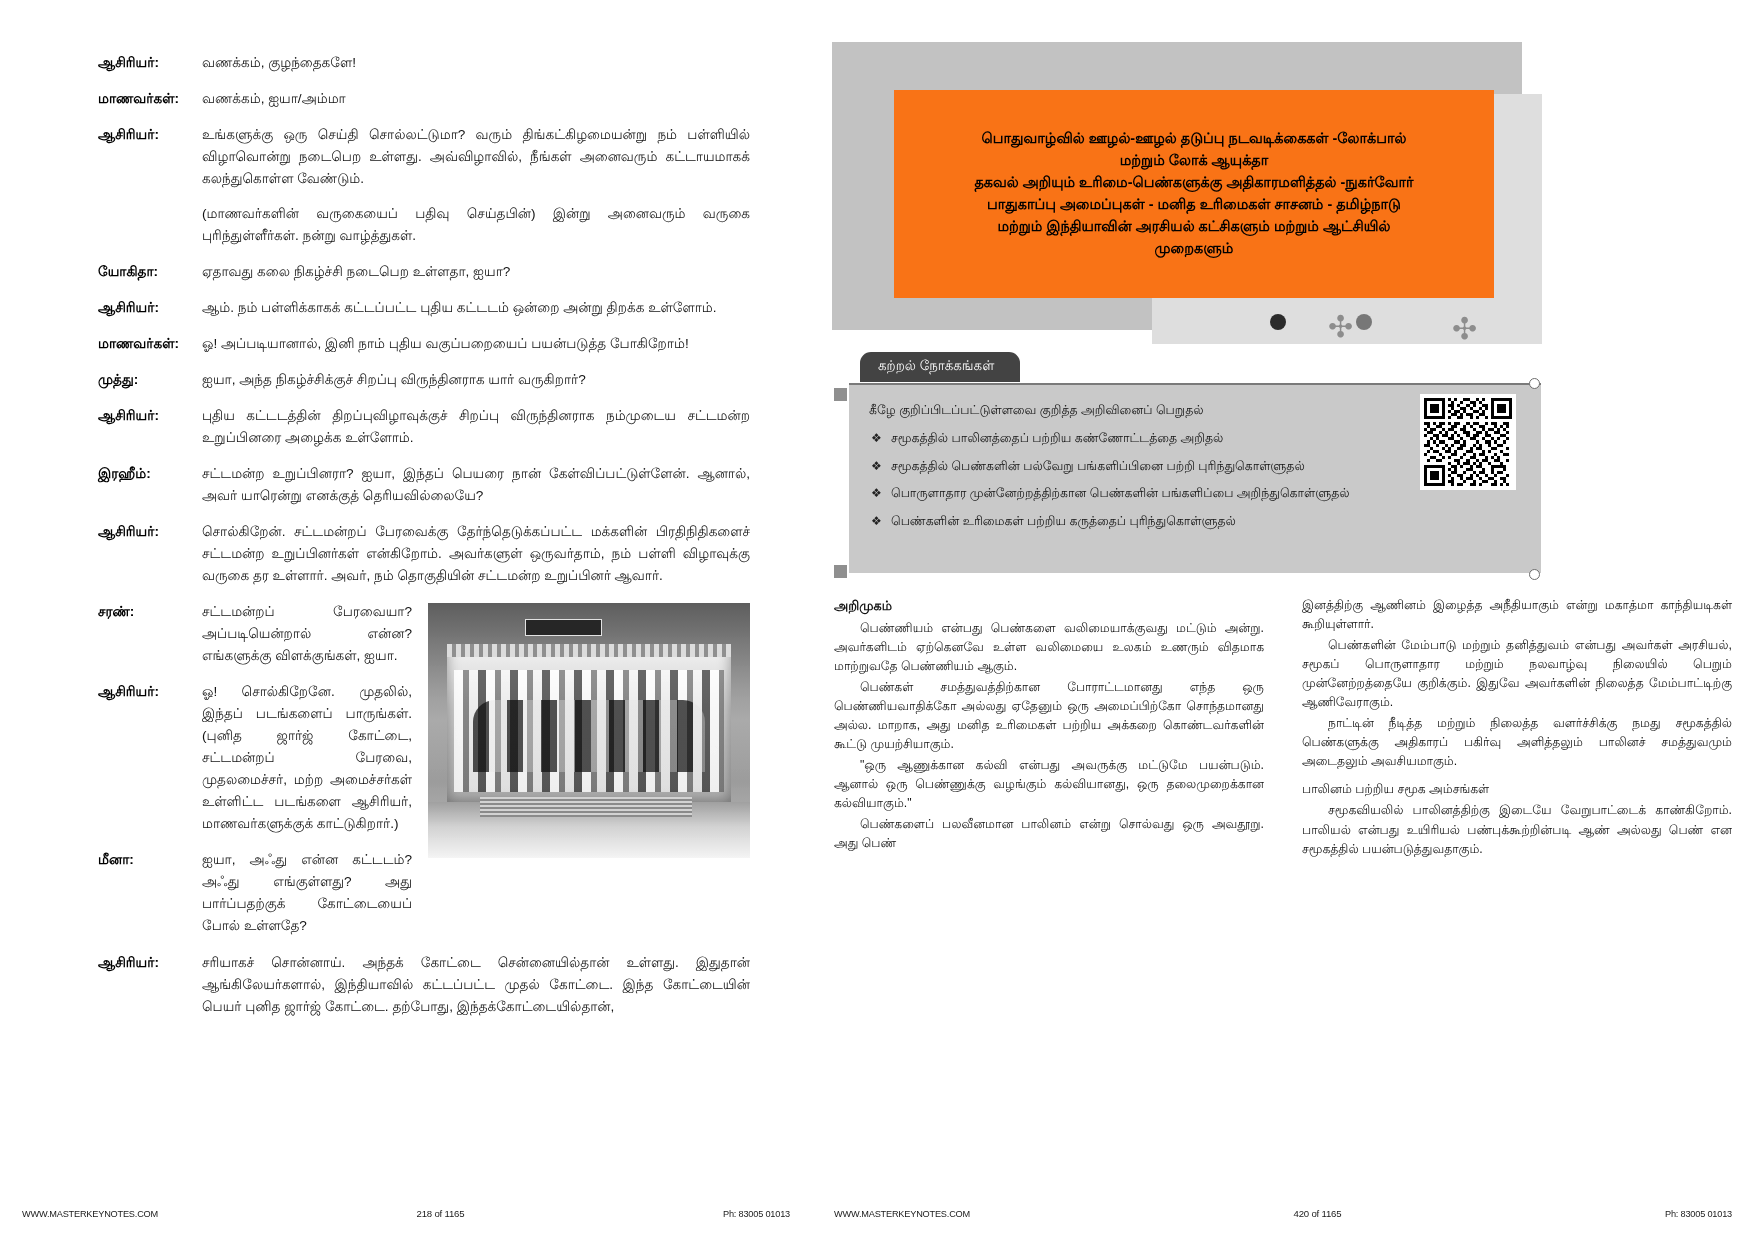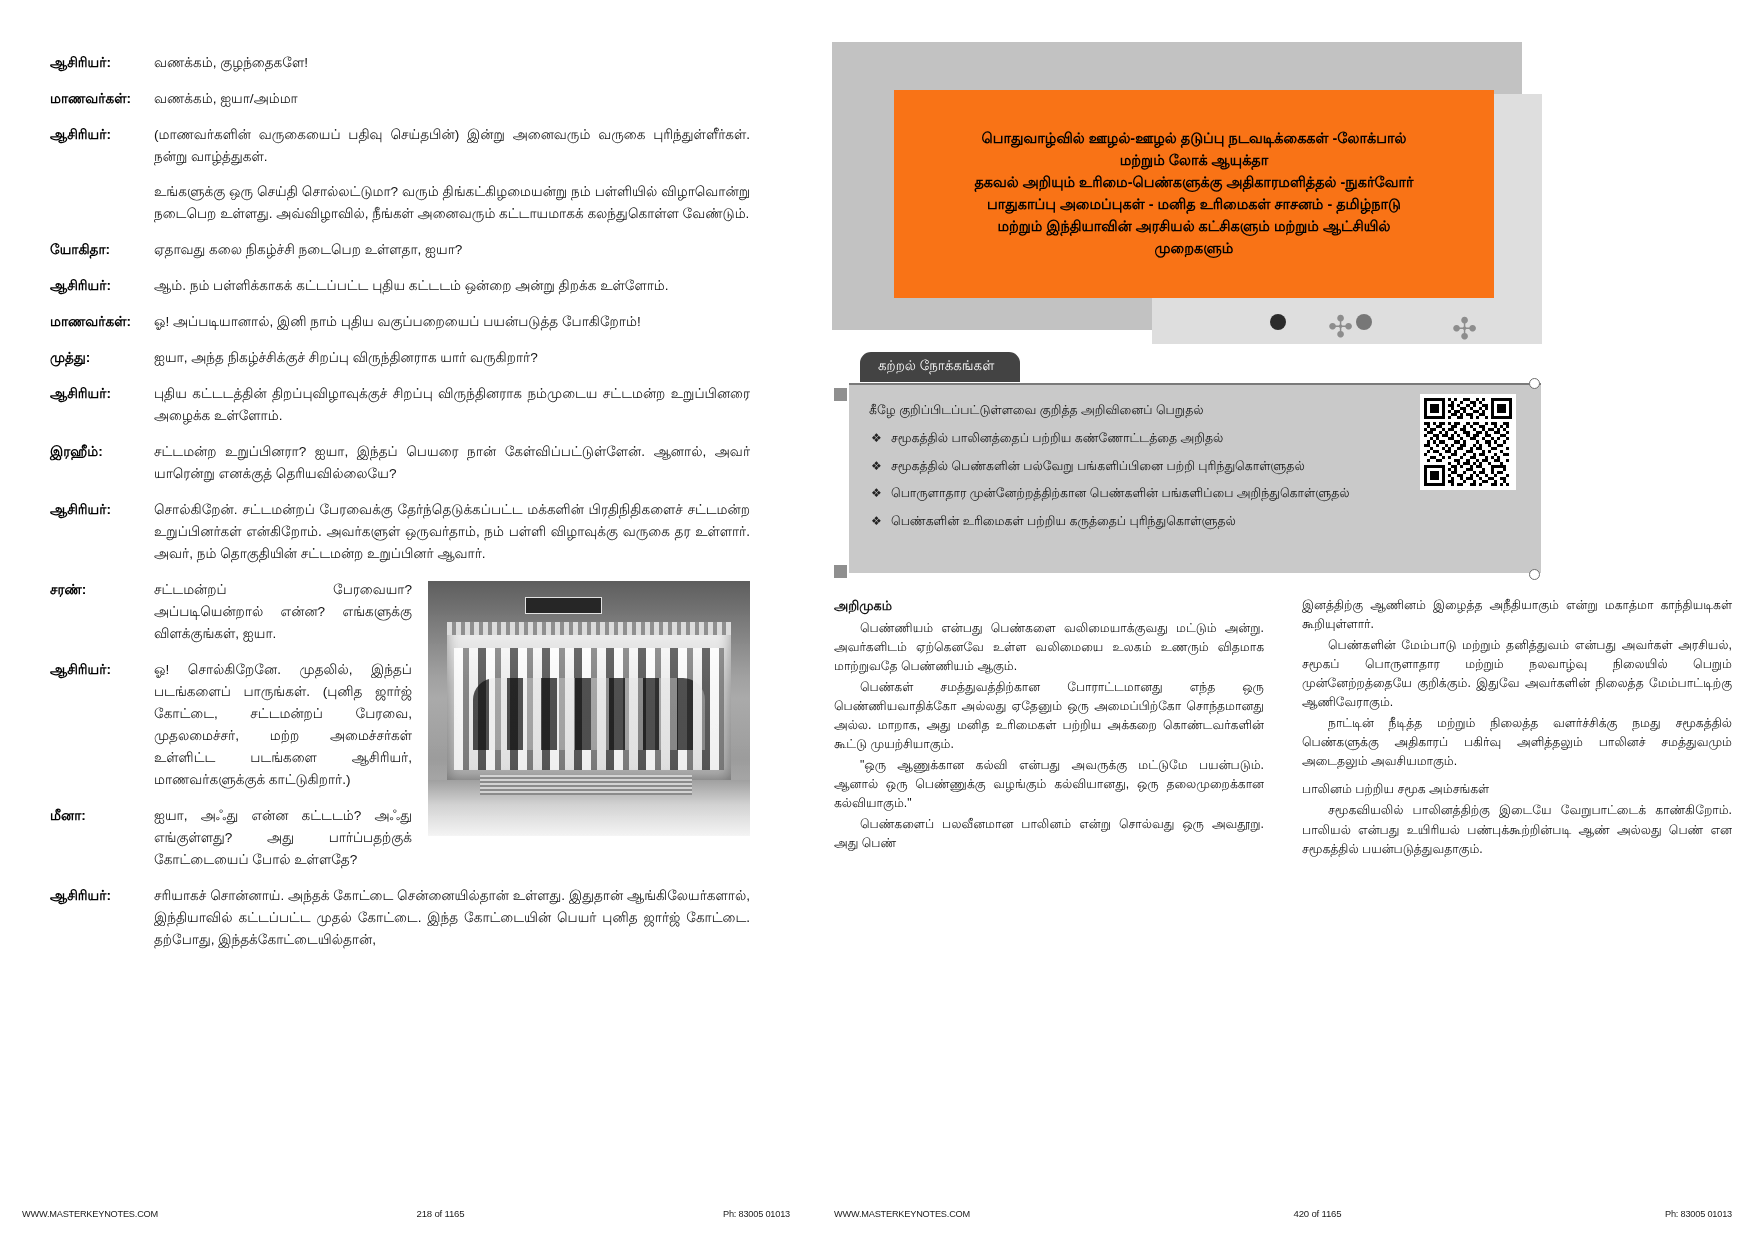--- a/index.html
+++ b/index.html
@@ -27,20 +27,21 @@
     position: absolute;
     left: 50px; top: 52px;
     width: 700px;
   }
   .drow {
     display: flex;
     margin-bottom: 14px;
     font-size: 13.6px;
     line-height: 1.62;
     color: #131313;
+    margin-left: 48px;
   }
   .drow .spk {
     flex: 0 0 104px;
     font-weight: bold;
     color: #000;
     font-size: 13.6px;
     padding-right: 4px;
   }
   .drow .txt {
     flex: 1;
@@ -271,22 +272,22 @@
       <div class="drow">
         <div class="spk">மாணவர்கள்:</div>
         <div class="txt">
           <p>வணக்கம், ஐயா/அம்மா</p>
         </div>
       </div>
 
       <div class="drow">
         <div class="spk">ஆசிரியர்:</div>
         <div class="txt">
+          <p>உங்களுக்கு ஒரு செய்தி சொல்லட்டுமா? வரும் திங்கட்கிழமையன்று நம் பள்ளியில் விழாவொன்று நடைபெற உள்ளது. அவ்விழாவில், நீங்கள் அனைவரும் கட்டாயமாகக் கலந்துகொள்ள வேண்டும்.</p>
           <p>(மாணவர்களின் வருகையைப் பதிவு செய்தபின்) இன்று அனைவரும் வருகை புரிந்துள்ளீர்கள். நன்று வாழ்த்துகள்.</p>
-          <p>உங்களுக்கு ஒரு செய்தி சொல்லட்டுமா? வரும் திங்கட்கிழமையன்று நம் பள்ளியில் விழாவொன்று நடைபெற உள்ளது. அவ்விழாவில், நீங்கள் அனைவரும் கட்டாயமாகக் கலந்துகொள்ள வேண்டும்.</p>
         </div>
       </div>
 
       <div class="drow">
         <div class="spk">யோகிதா:</div>
         <div class="txt">
           <p>ஏதாவது கலை நிகழ்ச்சி நடைபெற உள்ளதா, ஐயா?</p>
         </div>
       </div>
 

